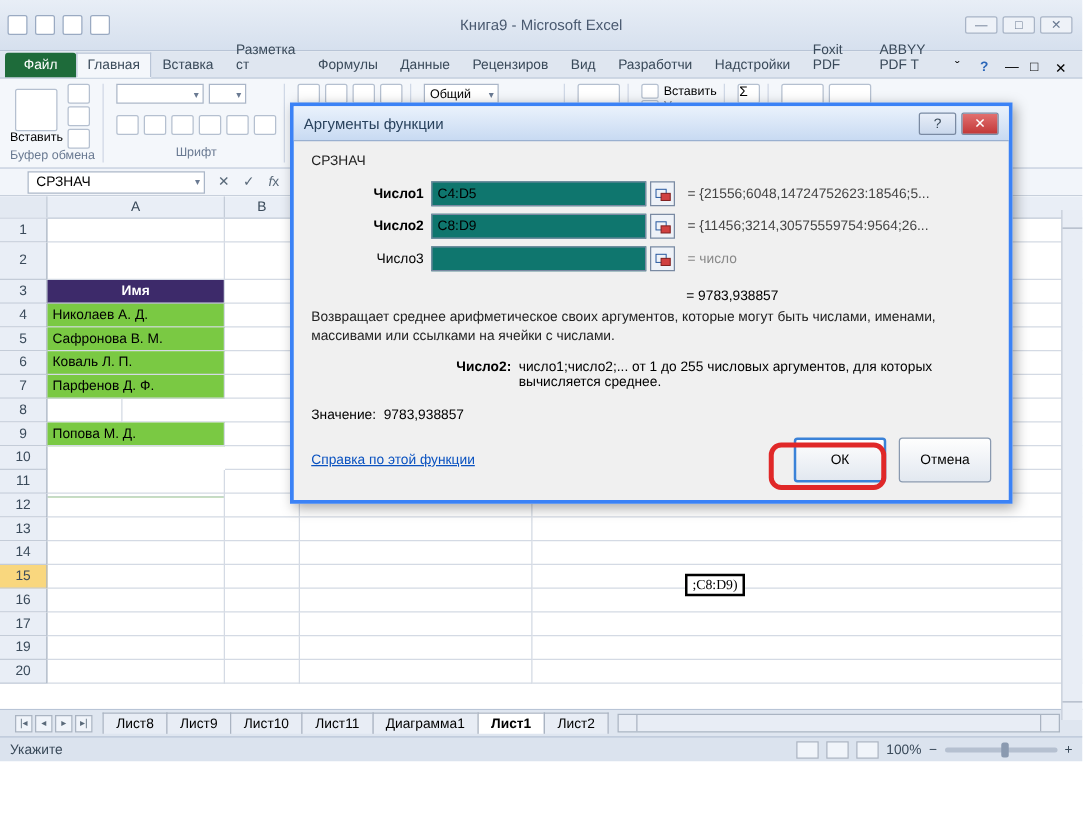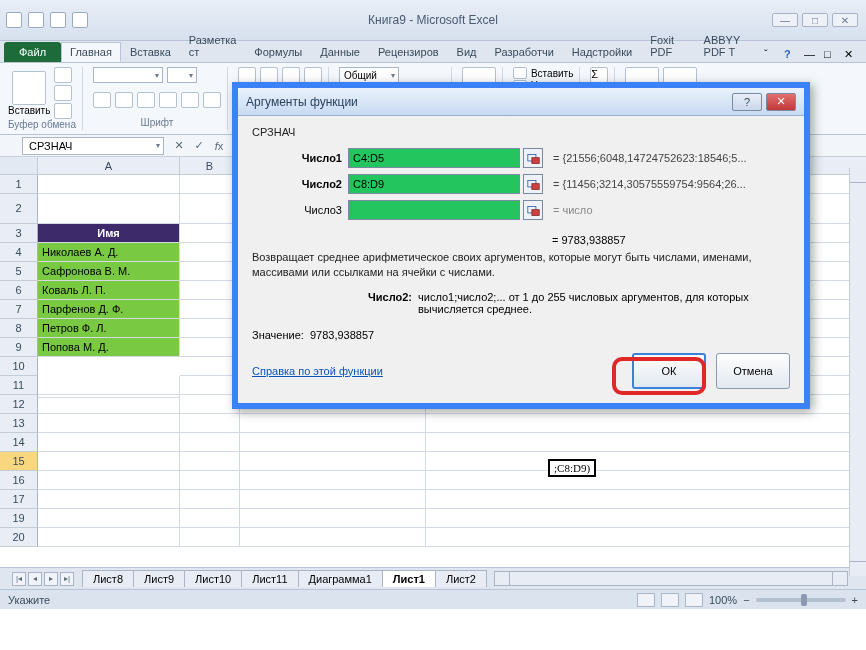--- a/index.html
+++ b/index.html
@@ -68,33 +68,33 @@
 .hscroll::after { content:""; position:absolute; right:0; width:14px; height:100%; border-left:1px solid #aab4c2; }
 
 
 .statusbar { height:20px; background:#dbe3ee; border-top:1px solid #b8c4d6; display:flex; align-items:center; padding:0 8px; font-size:11px; color:#3a4a5a; }
 .statusbar .zoom { margin-left:auto; display:flex; align-items:center; gap:6px; }
 .slider { width:90px; height:4px; background:#b5c0d0; border-radius:2px; position:relative; }
 .slider::before { content:""; position:absolute; left:50%; top:-4px; width:6px; height:12px; background:#8a9ab0; border-radius:2px; }
 .viewbtn { width:18px; height:14px; border:1px solid #aab4c2; background:#f0f4fa; }
 
 
-.dialog { position:absolute; left:232px; top:82px; width:578px; border:6px solid #3b82f6; background:#f0f0f0; box-shadow:3px 3px 10px rgba(0,0,0,.35); }
+.dialog { position:absolute; left:232px; top:82px; width:578px; border:3px solid #3b82f6; background:#f0f0f0; box-shadow:3px 3px 10px rgba(0,0,0,.35); }
 .dlg-title { height:28px; background:linear-gradient(#eaf2fc,#c8daf2); border-bottom:1px solid #9ab0d0; display:flex; align-items:center; padding:0 8px; font-size:12px; color:#29425d; }
 .dlg-title .dlg-btns { margin-left:auto; display:flex; gap:4px; }
 .dlg-btn { width:30px; height:18px; border:1px solid #7a8aa2; border-radius:2px; display:flex; align-items:center; justify-content:center; font-size:11px; }
 .dlg-help { background:linear-gradient(#e8eef8,#cad8ec); color:#3a4a5a;}
 .dlg-close { background:linear-gradient(#e27070,#c23838); color:#fff; }
 .dlg-body { padding:10px 14px 14px; }
 .dlg-fname { font-size:11px; color:#222; margin-bottom:10px; }
 .dlg-args { }
 .dlg-arg-row { display:flex; align-items:center; margin-bottom:6px; }
 .dlg-arg-label { width:90px; text-align:right; font-size:11px; margin-right:6px; }
 .dlg-arg-label.bold { font-weight:bold; }
-.dlg-arg-input { width:172px; height:20px; border:1px solid #7a8aa2; background:#22c55e; padding:0 4px; font-size:11px; }
+.dlg-arg-input { width:172px; height:20px; border:1px solid #7a8aa2; background:#0f766e; padding:0 4px; font-size:11px; }
 .dlg-ref-btn { width:20px; height:20px; border:1px solid #7a8aa2; margin-left:3px; background:#eef2f8; display:flex; align-items:center; justify-content:center; }
 .dlg-ref-btn svg { width:13px; height:13px; }
 .dlg-arg-eq { margin-left:10px; font-size:11px; color:#444; }
 .dlg-arg-eq.gray { color:#888; }
 .dlg-result { text-align:left; margin:14px 0 4px 300px; font-size:11px; }
 .dlg-desc { font-size:11px; color:#222; margin-bottom:10px; line-height:1.4; }
 .dlg-arg-desc { display:flex; font-size:11px; margin-bottom:14px; }
 .dlg-arg-desc .lab { width:160px; text-align:right; font-weight:bold; margin-right:6px; }
 .dlg-arg-desc .txt { flex:1; }
 .dlg-value { font-size:11px; margin-bottom:12px; }
@@ -302,21 +302,20 @@
       </div>
       <div class="row">
         <div class="rh">7</div>
         <div class="cell green" style="width: 142px;">Парфенов Д. Ф.</div>
         <div class="cell " style="width: 60px;"></div>
         <div class="cell " style="width: 186px;"></div>
         <div class="cell" style="flex: 1 1 0%;"></div>
       </div>
       <div class="row">
         <div class="rh">8</div>
-        <div class="cell green" style="width: 142px;">Петров Ф. Л.</div>
         <div class="cell " style="width: 60px;"></div>
         <div class="cell " style="width: 186px;"></div>
         <div class="cell" style="flex: 1 1 0%;"></div>
       </div>
       <div class="row">
         <div class="rh">9</div>
         <div class="cell green" style="width: 142px;">Попова М. Д.</div>
         <div class="cell " style="width: 60px;"></div>
         <div class="cell " style="width: 186px;"></div>
         <div class="cell" style="flex: 1 1 0%;"></div>

